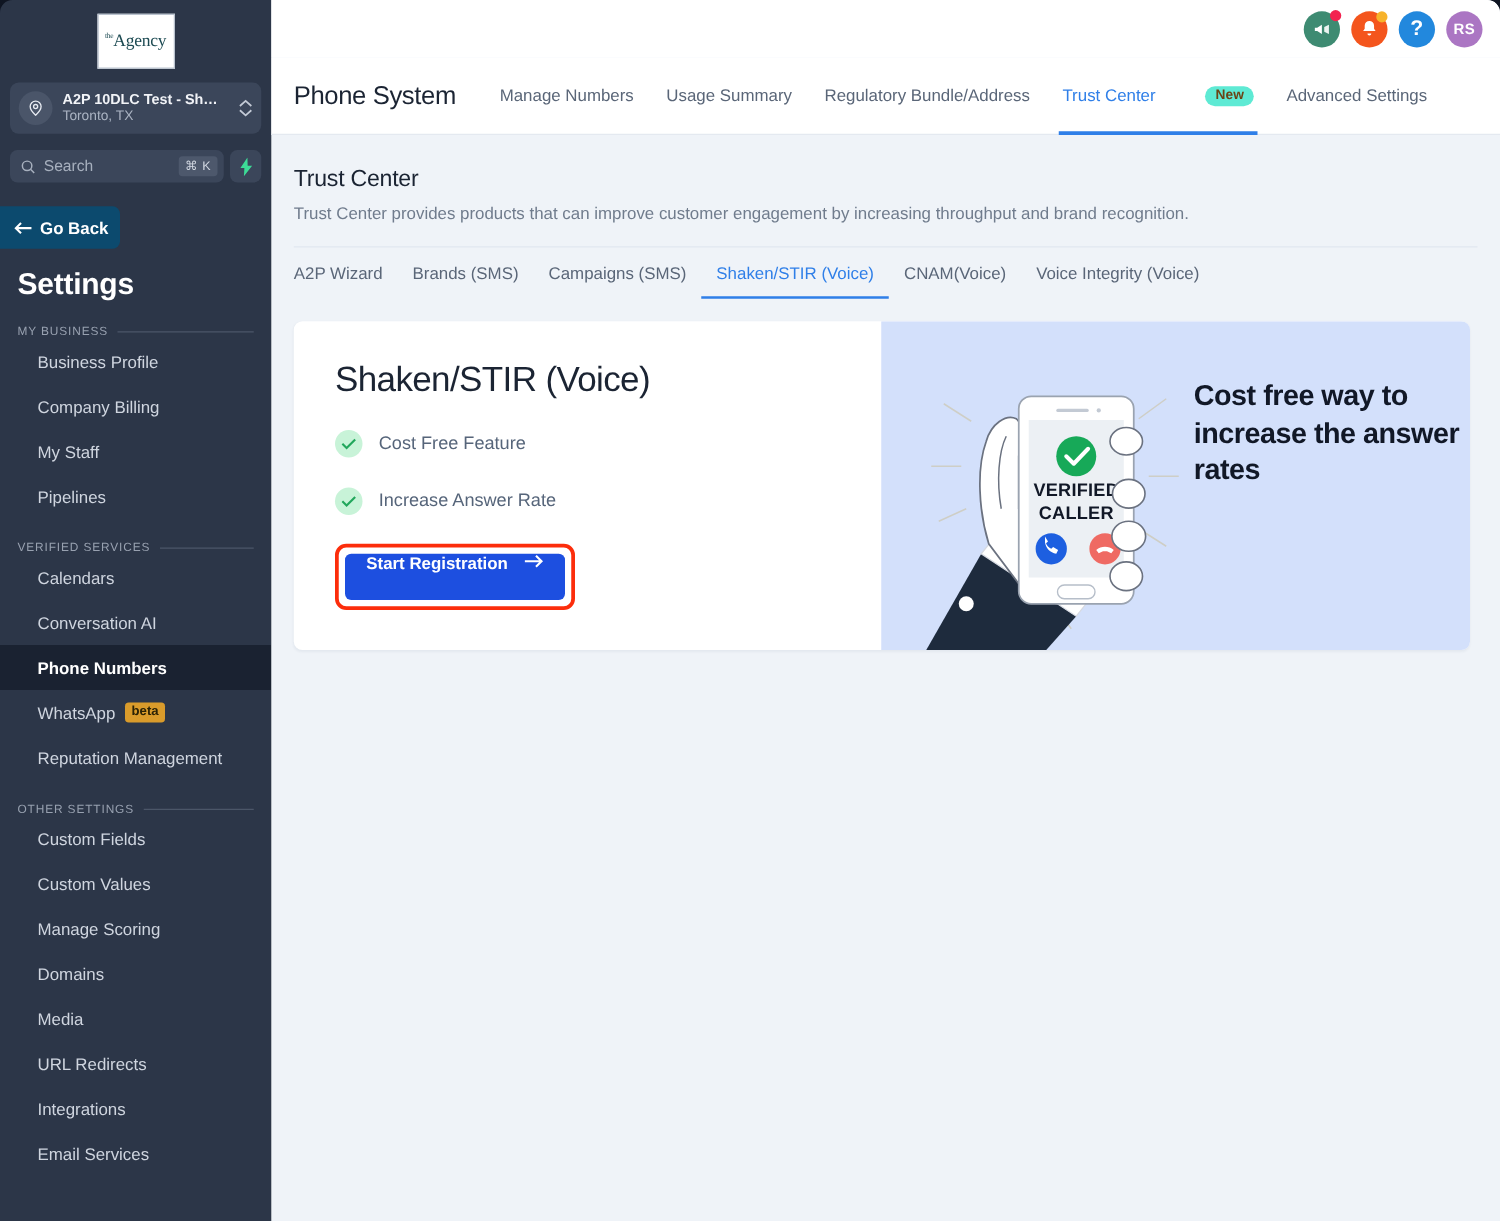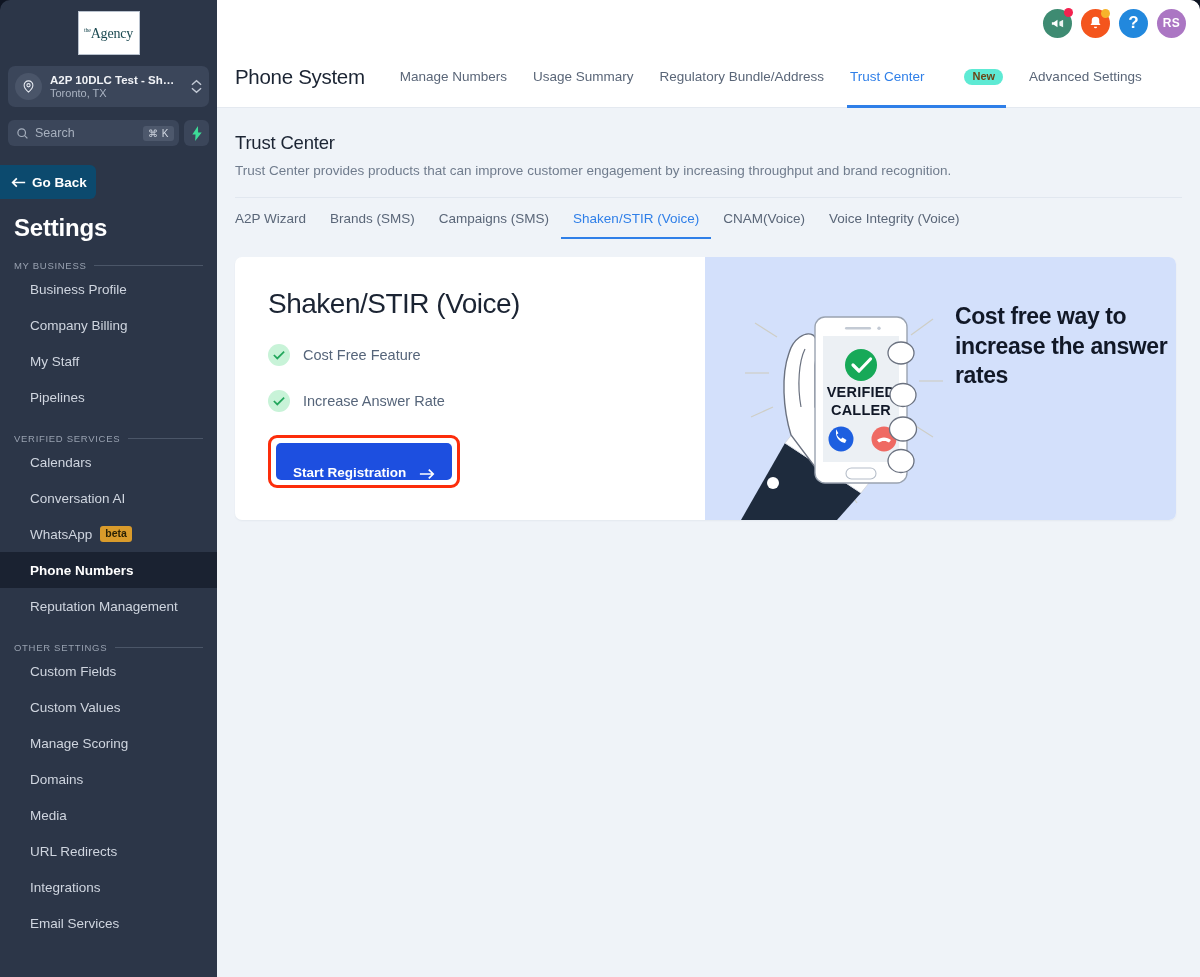--- a/index.html
+++ b/index.html
@@ -162,21 +162,21 @@
     display: flex; align-items: center; justify-content: center; flex: 0 0 22px;
   }
   .feat-lbl { font-size: 14.5px; color: #56657a; }
   .cta-wrap {
     margin-top: 23px; display: inline-block; padding: 5px;
     border: 3px solid #fc2d0b; border-radius: 9px;
   }
   .cta {
     background: #1d4fe0; color: #ffffff; border: none; border-radius: 5px;
     height: 37px; padding: 0 17px; font-size: 13.5px; font-weight: bold;
-    display: flex; align-items: flex-end; gap: 13px; cursor: pointer;
+    display: flex; align-items: flex-start; gap: 13px; cursor: pointer;
     font-family: "Liberation Sans", sans-serif;
   }
 
   .card-right {
     flex: 1; background: #d3e0fb; position: relative; display: flex;
     align-items: center;
   }
   .hero-illus { position: absolute; left: 28px; top: 0; width: 240px; height: 263px; }
   .hero-copy {
     position: absolute; left: 250px; top: 45px; width: 240px;
@@ -265,26 +265,26 @@
         <div class="grp">
           <span class="grp-lbl">VERIFIED SERVICES</span>
           <span class="grp-line"></span>
         </div>
         <div class="nav-item">
           <span>Calendars</span>
         </div>
         <div class="nav-item">
           <span>Conversation AI</span>
         </div>
+        <div class="nav-item active">
+          <span>Phone Numbers</span>
+        </div>
         <div class="nav-item">
           <span>WhatsApp</span>
           <span class="badge-beta">beta</span>
-        </div>
-        <div class="nav-item active">
-          <span>Phone Numbers</span>
         </div>
         <div class="nav-item">
           <span>Reputation Management</span>
         </div>
         <div class="grp">
           <span class="grp-lbl">OTHER SETTINGS</span>
           <span class="grp-line"></span>
         </div>
         <div class="nav-item">
           <span>Custom Fields</span>

